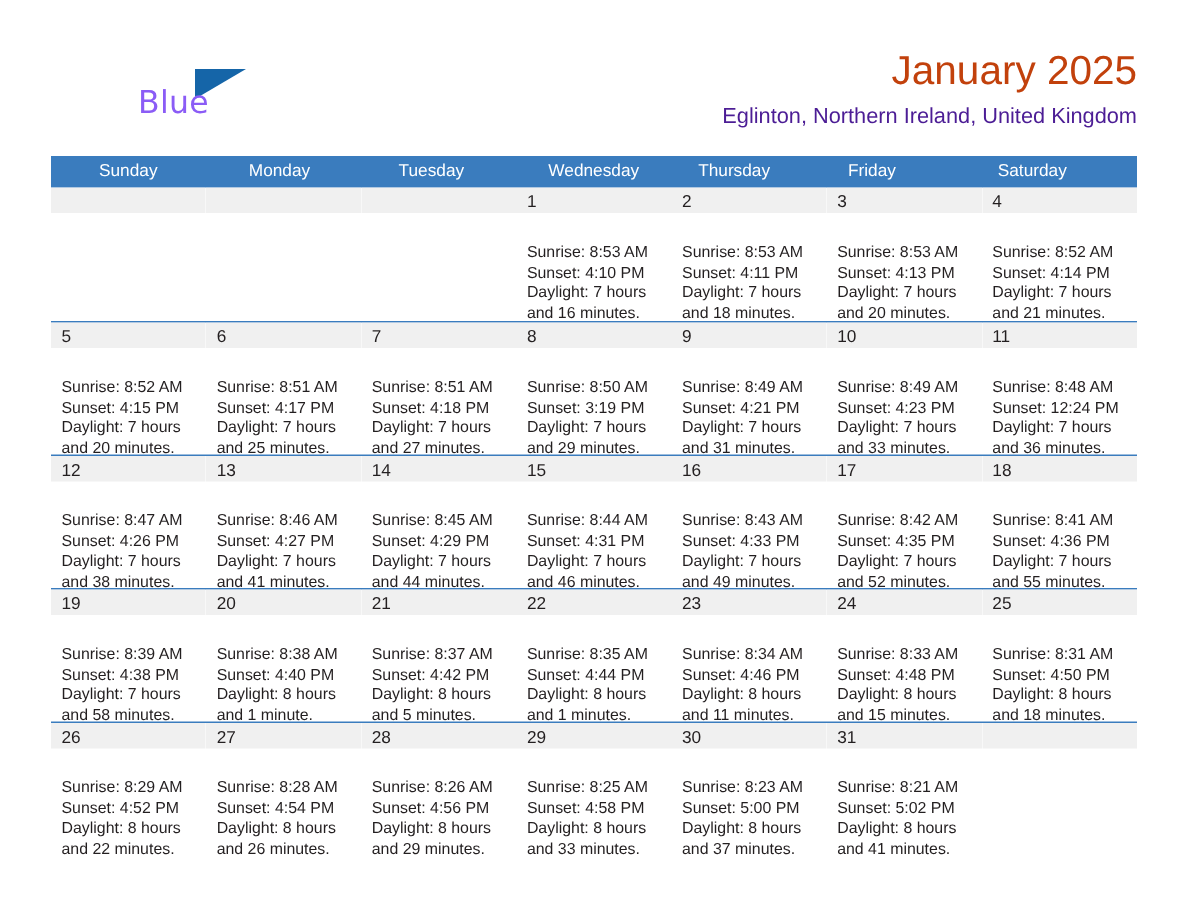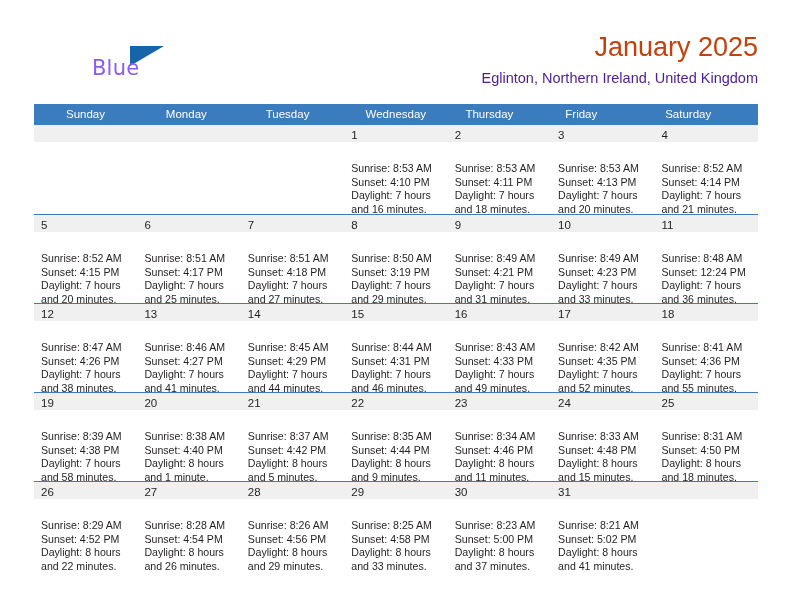--- a/index.html
+++ b/index.html
@@ -388,21 +388,21 @@
               <div class="cell-line">Daylight: 8 hours</div>
               <div class="cell-line">and 5 minutes.</div>
             </div>
           </div>
           <div class="cell">
             <div class="daynum-band"><span class="daynum">22</span></div>
             <div class="cell-body">
               <div class="cell-line">Sunrise: 8:35 AM</div>
               <div class="cell-line">Sunset: 4:44 PM</div>
               <div class="cell-line">Daylight: 8 hours</div>
-              <div class="cell-line">and 9 minutes.</div>
+              <div class="cell-line">and 1 minutes.</div>
             </div>
           </div>
           <div class="cell">
             <div class="daynum-band"><span class="daynum">23</span></div>
             <div class="cell-body">
               <div class="cell-line">Sunrise: 8:34 AM</div>
               <div class="cell-line">Sunset: 4:46 PM</div>
               <div class="cell-line">Daylight: 8 hours</div>
               <div class="cell-line">and 11 minutes.</div>
             </div>

